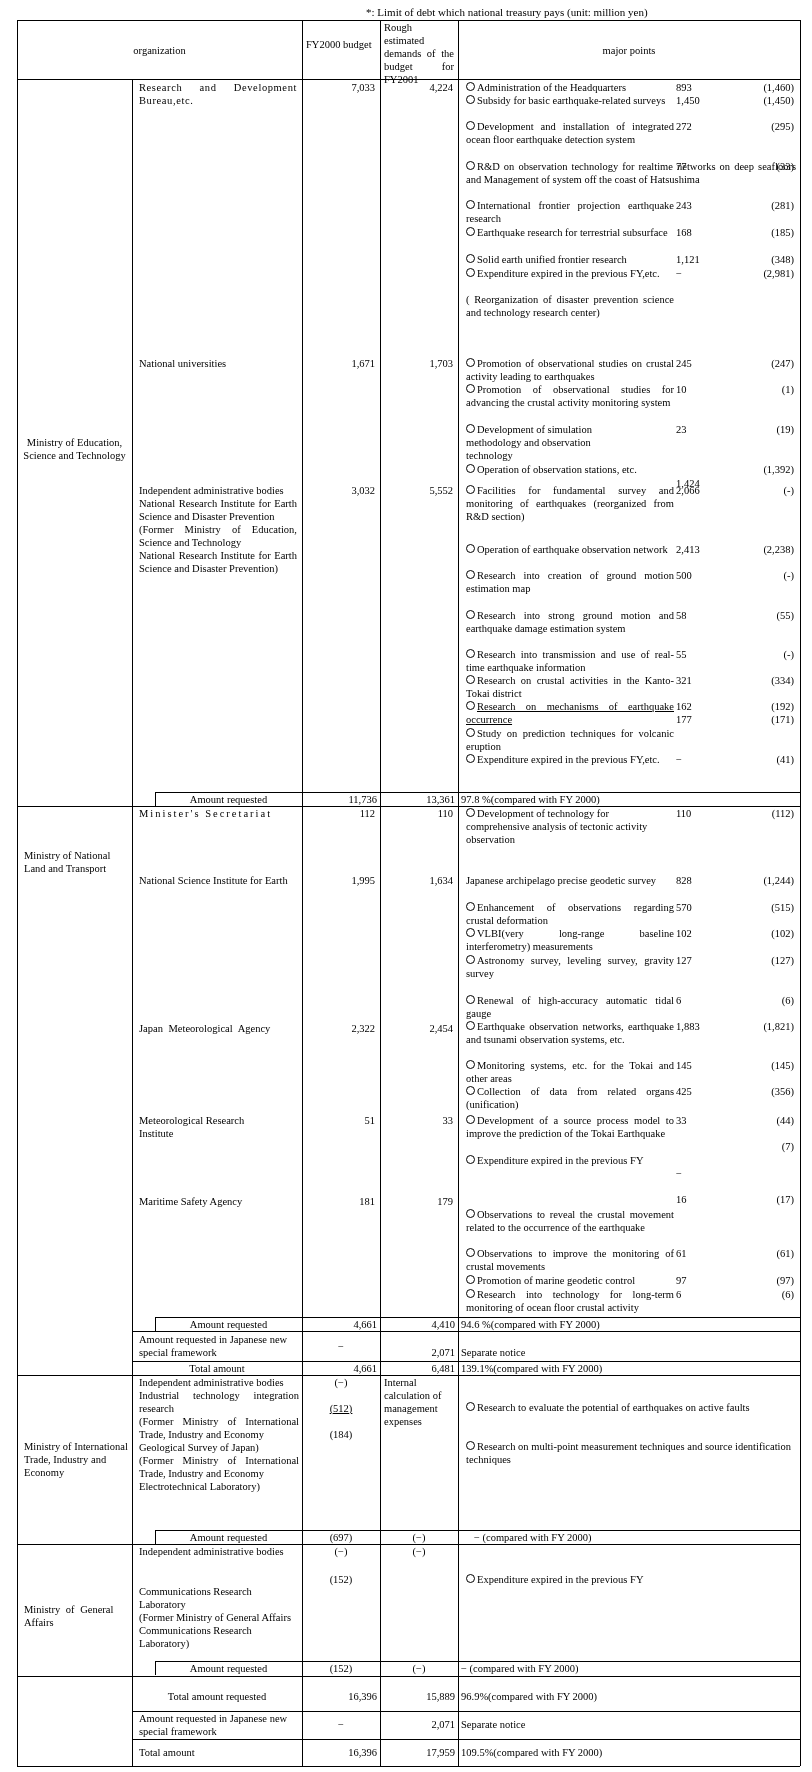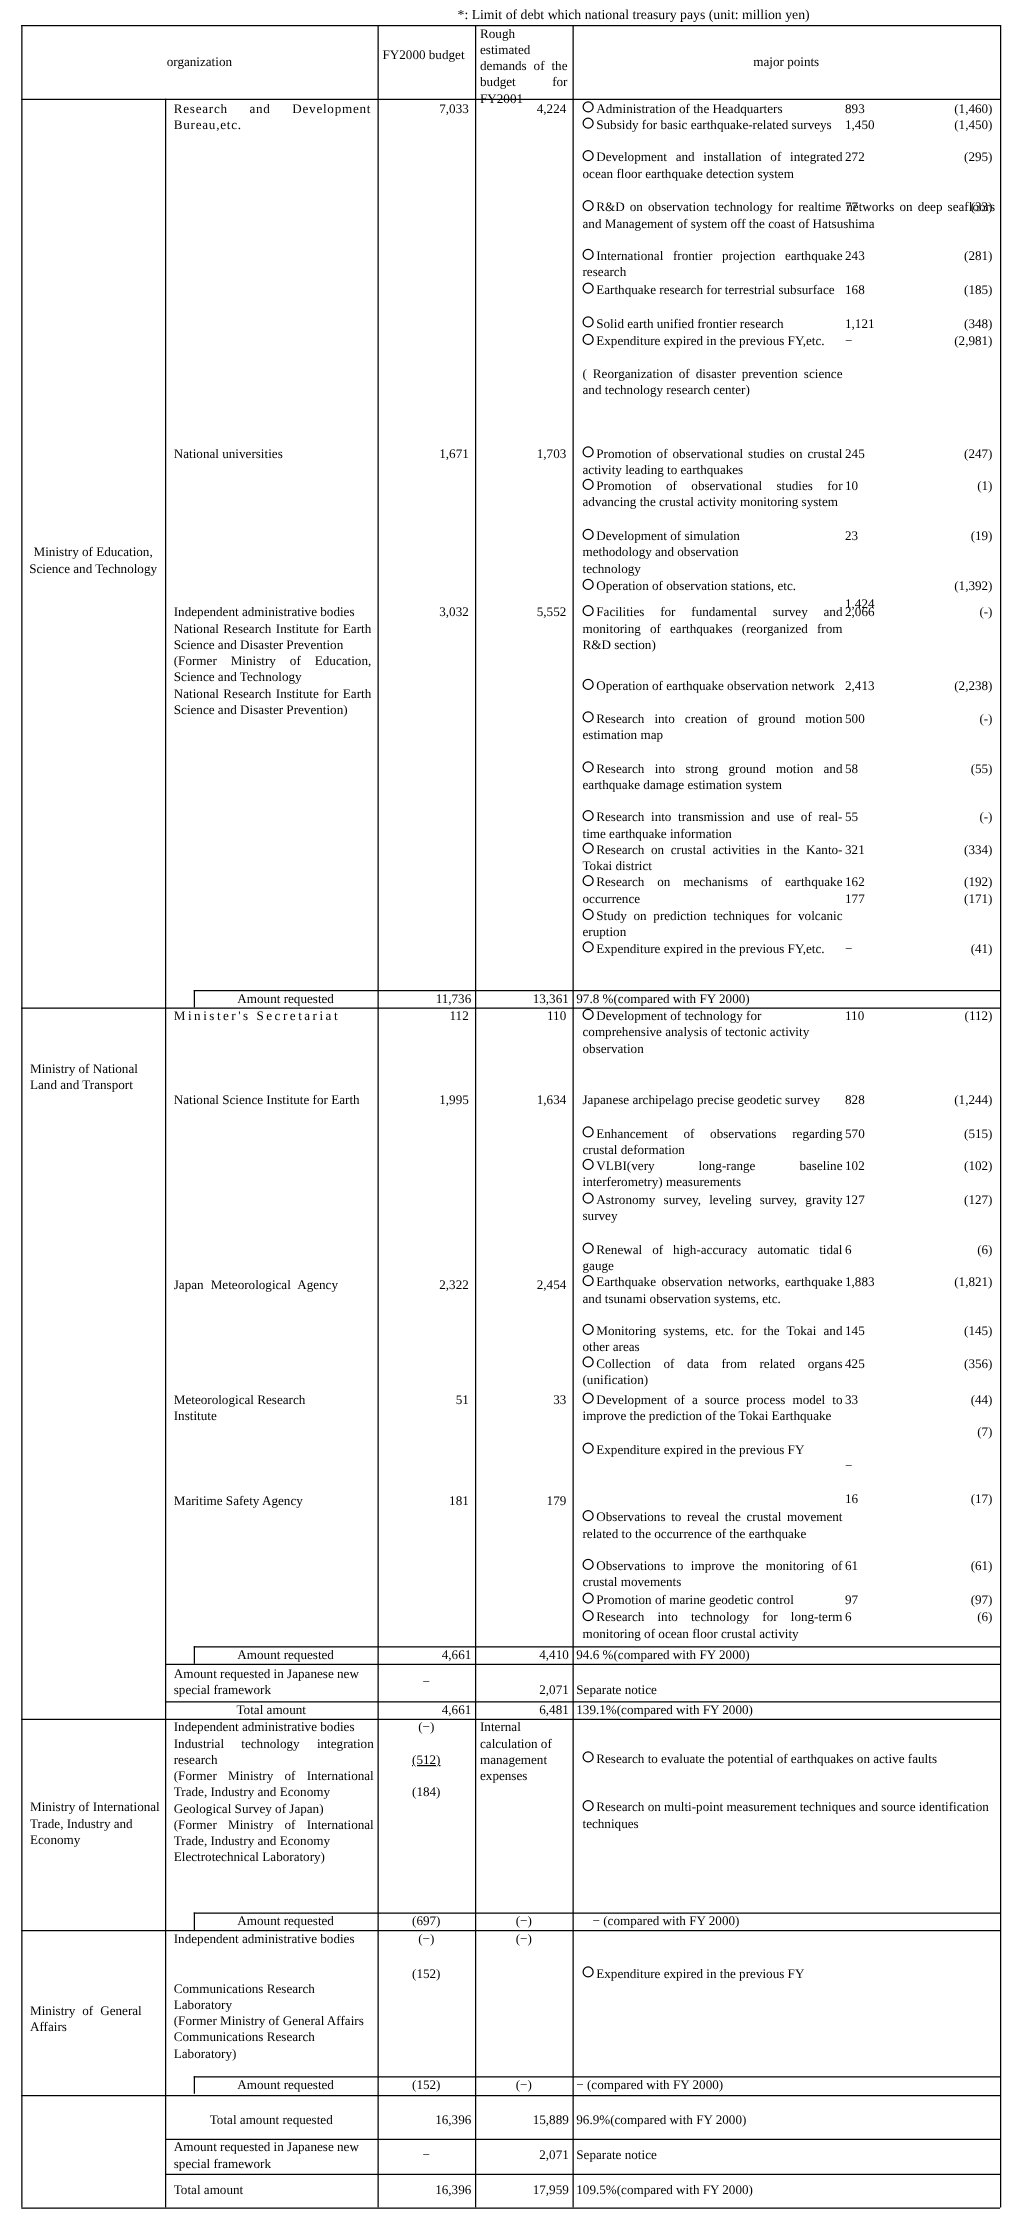--- a/index.html
+++ b/index.html
@@ -126,21 +126,21 @@
     <div class="pp" style="top:609px;">(55)</div>
 
     <div class="pt" style="top:648px;"><span class="circ"></span><span>Research into transmission and use of real-time earthquake information</span></div>
     <div class="pv" style="top:648px;">55</div>
     <div class="pp" style="top:648px;">(-)</div>
 
     <div class="pt" style="top:674px;"><span class="circ"></span><span>Research on crustal activities in the Kanto-Tokai district</span></div>
     <div class="pv" style="top:674px;">321</div>
     <div class="pp" style="top:674px;">(334)</div>
 
-    <div class="pt" style="top:700px;"><span class="circ"></span><span>Research on mechanisms of earthquake occurrence</span></div>
+    <div class="pt" style="top:700px;text-decoration:underline;"><span class="circ"></span><span>Research on mechanisms of earthquake occurrence</span></div>
     <div class="pv" style="top:700px;">162</div>
     <div class="pp" style="top:700px;">(192)</div>
     <div class="pv" style="top:713px;">177</div>
     <div class="pp" style="top:713px;">(171)</div>
 
     <div class="pt" style="top:727px;"><span class="circ"></span><span>Study on prediction techniques for volcanic eruption</span></div>
 
     <div class="pt" style="top:753px;"><span class="circ"></span><span>Expenditure expired in the previous FY,etc.</span></div>
     <div class="pv" style="top:753px;">−</div>
     <div class="pp" style="top:753px;">(41)</div>

